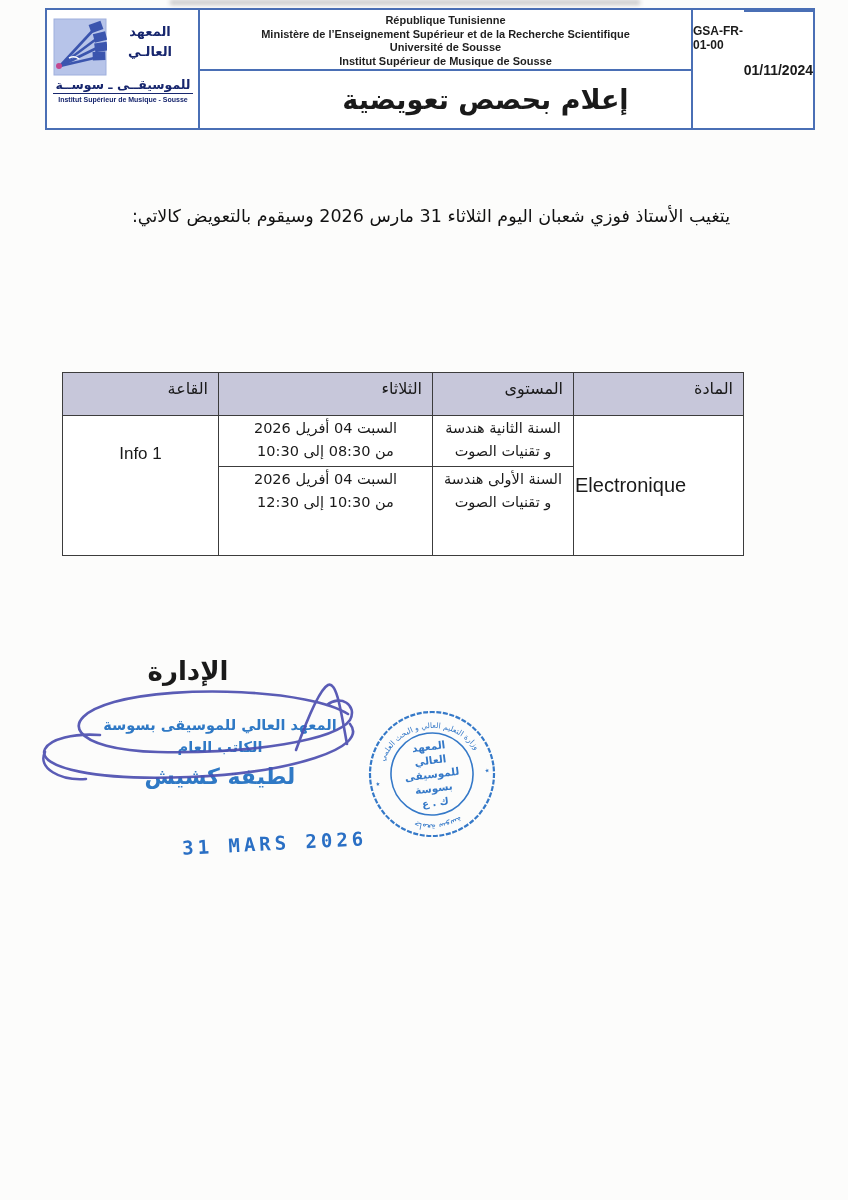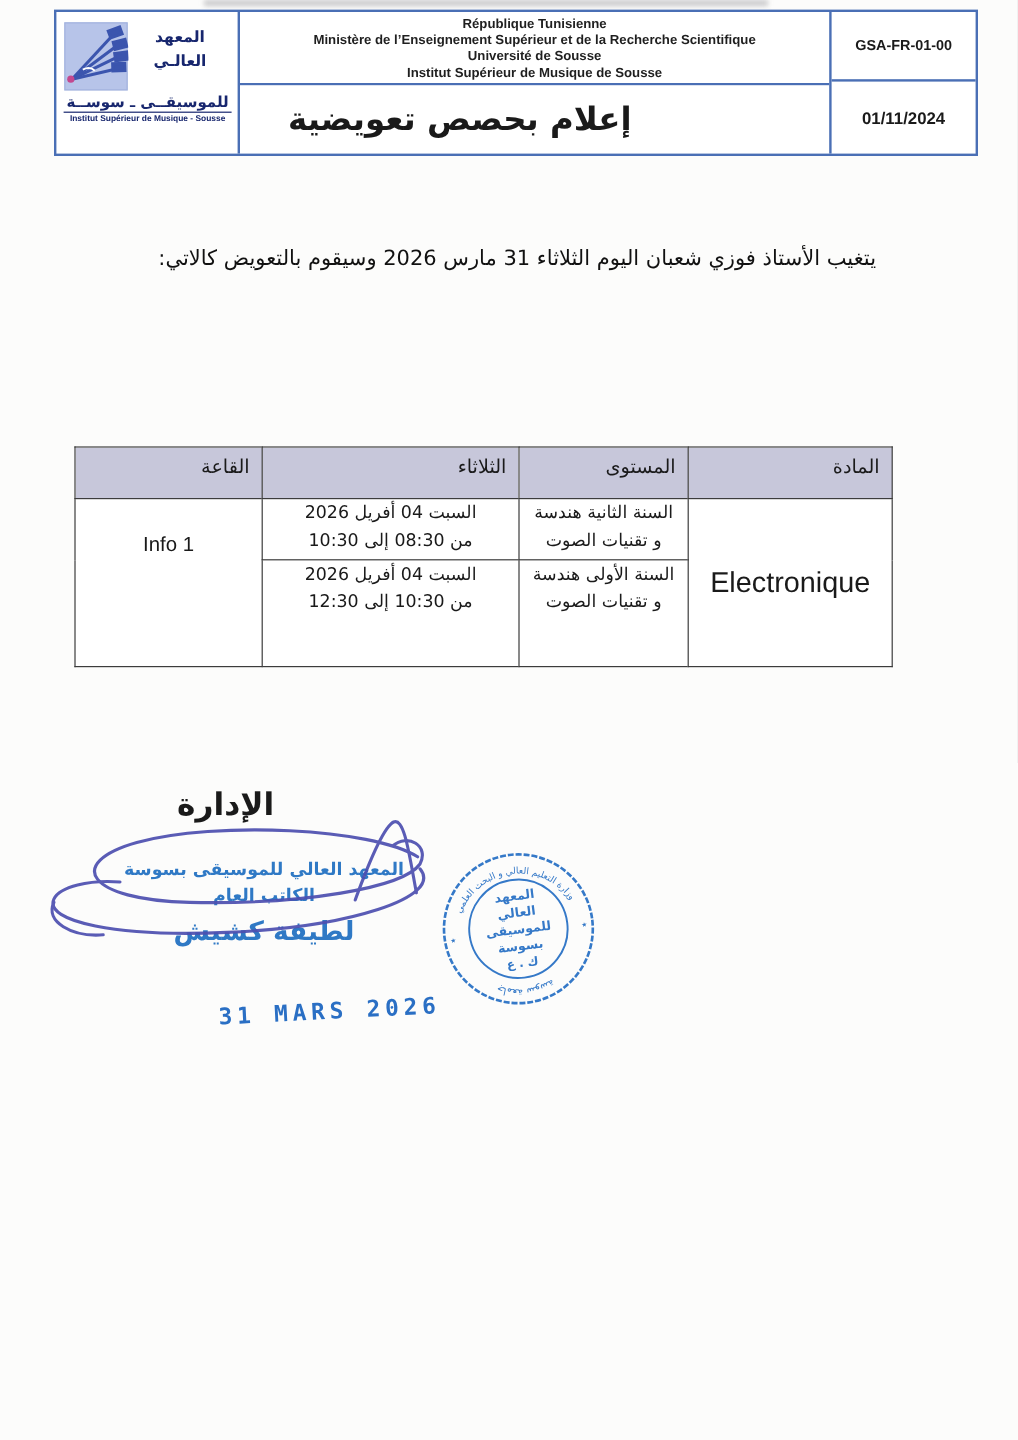--- a/index.html
+++ b/index.html
@@ -34,46 +34,46 @@
     color:var(--logo-navy);direction:rtl;margin-top:1px;
     border-bottom:1px solid var(--logo-navy);padding-bottom:1px;}
   .logo-fr{text-align:center;font-family:"Liberation Sans",sans-serif;
     font-weight:bold;font-size:7px;color:var(--logo-navy);margin-top:2px;letter-spacing:0;}
   .hdr-center{flex:1;display:flex;flex-direction:column;}
   .hdr-inst{height:56px;display:flex;flex-direction:column;justify-content:center;
     align-items:center;padding-top:3px;}
   .hdr-inst div{font-family:"Liberation Sans",sans-serif;font-weight:600;
     font-size:11px;line-height:13.5px;color:#1f1f1f;}
   .hdr-title{flex:1;border-top:2px solid var(--hdr-border);display:flex;
-    align-items:center;justify-content:flex-end;font-weight:bold;font-size:27px;
+    align-items:center;justify-content:center;font-weight:bold;font-size:27px;
     direction:rtl;transform:translateZ(0);}
   .hdr-title span{transform:translateX(40px);}
   .hdr-right{width:120px;border-left:2px solid var(--hdr-border);
-    display:flex;flex-direction:column;font-family:"Liberation Sans",sans-serif;}
+    display:flex;flex-direction:row;font-family:"Liberation Sans",sans-serif;}
   .hdr-code{height:56px;display:flex;align-items:center;justify-content:center;
     font-size:12px;font-weight:600;}
   .hdr-date{flex:1;border-top:2px solid var(--hdr-border);display:flex;
     align-items:center;justify-content:center;font-size:14px;font-weight:600;}
 
   
   .announce{position:absolute;top:206px;right:118px;left:90px;
     direction:rtl;text-align:right;font-size:17.5px;color:#111;}
 
   
   .dtable{position:absolute;left:62px;top:372px;border-collapse:collapse;
     direction:rtl;table-layout:fixed;background:#fff;}
   .dtable th,.dtable td{border:1.6px solid var(--table-border);overflow:hidden;}
   .dtable th{background:var(--thead-bg);font-weight:500;font-size:16px;
     text-align:right;vertical-align:top;padding:6px 10px 0 0;height:43px;box-sizing:border-box;}
   .row1{height:51px;}
   .row2{height:89px;}
   .cell-level,.cell-makeup{text-align:center;vertical-align:top;
     font-size:14.5px;line-height:23px;padding:1px 4px 0 4px;}
-  .cell-subject{font-family:"Liberation Sans",sans-serif;font-size:24px;
-    direction:ltr;text-align:center;vertical-align:middle;}
+  .cell-subject{font-family:"Liberation Sans",sans-serif;font-size:20px;
+    direction:ltr;vertical-align:middle;}
   .cell-room{font-family:"Liberation Sans",sans-serif;font-size:17px;
     text-align:center;vertical-align:middle;padding-bottom:64px;box-sizing:border-box;}
 
   
   .admin-heading{position:absolute;left:128px;top:656px;width:120px;
     text-align:center;font-size:26px;font-weight:bold;direction:rtl;}
   .stamp-text{position:absolute;left:80px;top:716px;width:280px;text-align:center;
     color:var(--stamp-blue);direction:rtl;}
   .stamp-text .l1{font-size:14.5px;font-weight:700;line-height:18px;}
   .stamp-text .l2{font-size:14.5px;font-weight:600;line-height:18px;margin-top:4px;}

